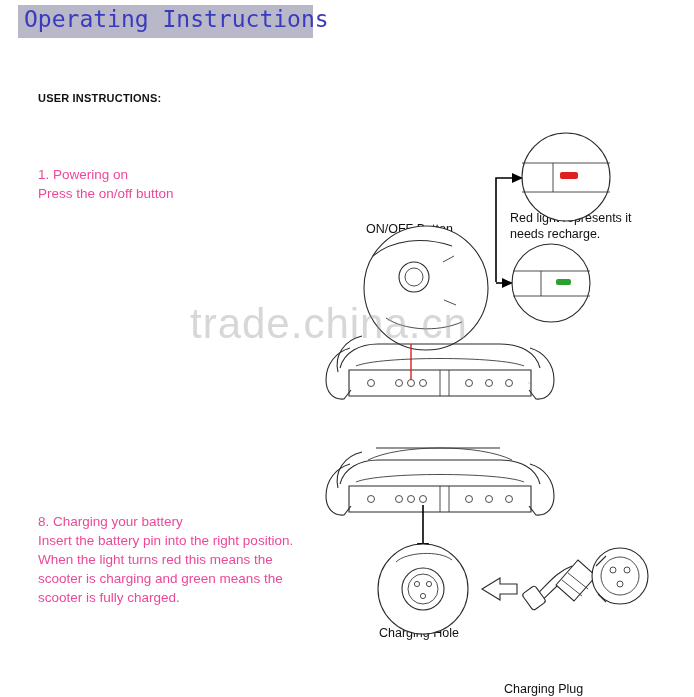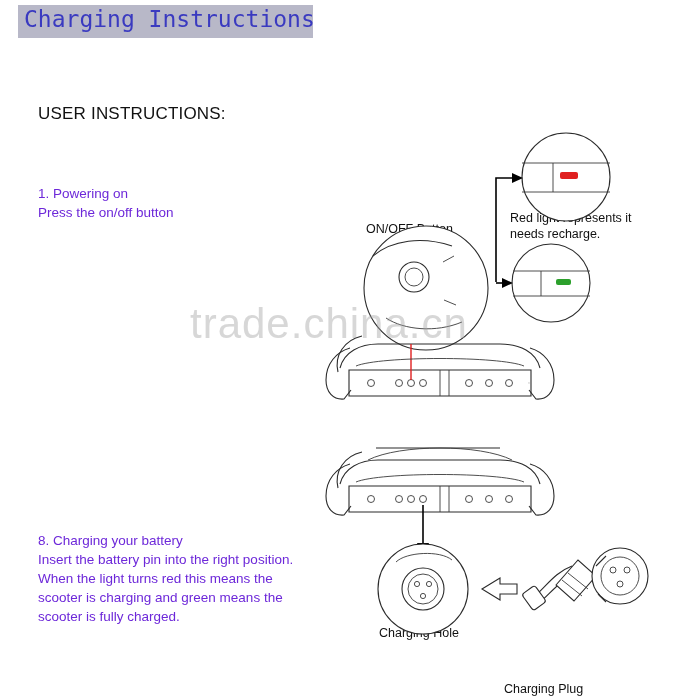--- a/index.html
+++ b/index.html
@@ -36,33 +36,31 @@
     letter-spacing: 0px;
     color: #3a3ac0;
     white-space: nowrap;
   }
 
   
   .section-title {
     position: absolute;
     left: 38px;
     top: 92px;
-    font-size: 17px;
-    font-weight: normal;
+    font-size: 11px;
+    font-weight: bold;
     letter-spacing: 0.2px;
     color: #111;
-    margin-top: 12px;
   }
   .para {
     position: absolute;
     font-size: 13.5px;
     line-height: 19px;
-    color: #6d28d9;
+    color: #ec4899;
     white-space: pre-line;
-    margin-top: 19px;
   }
   #para-1 { left: 38px; top: 165px; width: 300px; }
   #para-2 { left: 38px; top: 357px; width: 300px; }
   #para-3 { left: 38px; top: 512px; width: 320px; }
 
   .label {
     position: absolute;
     font-size: 12.5px;
     line-height: 16px;
     color: #111;
@@ -99,21 +97,21 @@
   #art .ln-thin { fill: none; stroke: #3a3a3a; stroke-width: 0.9; }
   #art .fillwhite { fill: #ffffff; stroke: #2b2b2b; stroke-width: 1.1; }
   #art .arrowline { fill: none; stroke: #000; stroke-width: 1.6; }
 </style>
 </head>
 <body>
 
 <div id="page">
 
   <div class="header-band"></div>
-  <div class="header-title">Charging Instructions</div>
+  <div class="header-title">Operating Instructions</div>
 
   <div class="section-title">USER INSTRUCTIONS:</div>
   <div class="para" id="para-1">1. Powering on
 Press the on/off button</div>
   <div class="para" id="para-3">8. Charging your battery
 Insert the battery pin into the right position.
 When the light turns red this means the
 scooter is charging and green means the
 scooter is fully charged.</div>
 

